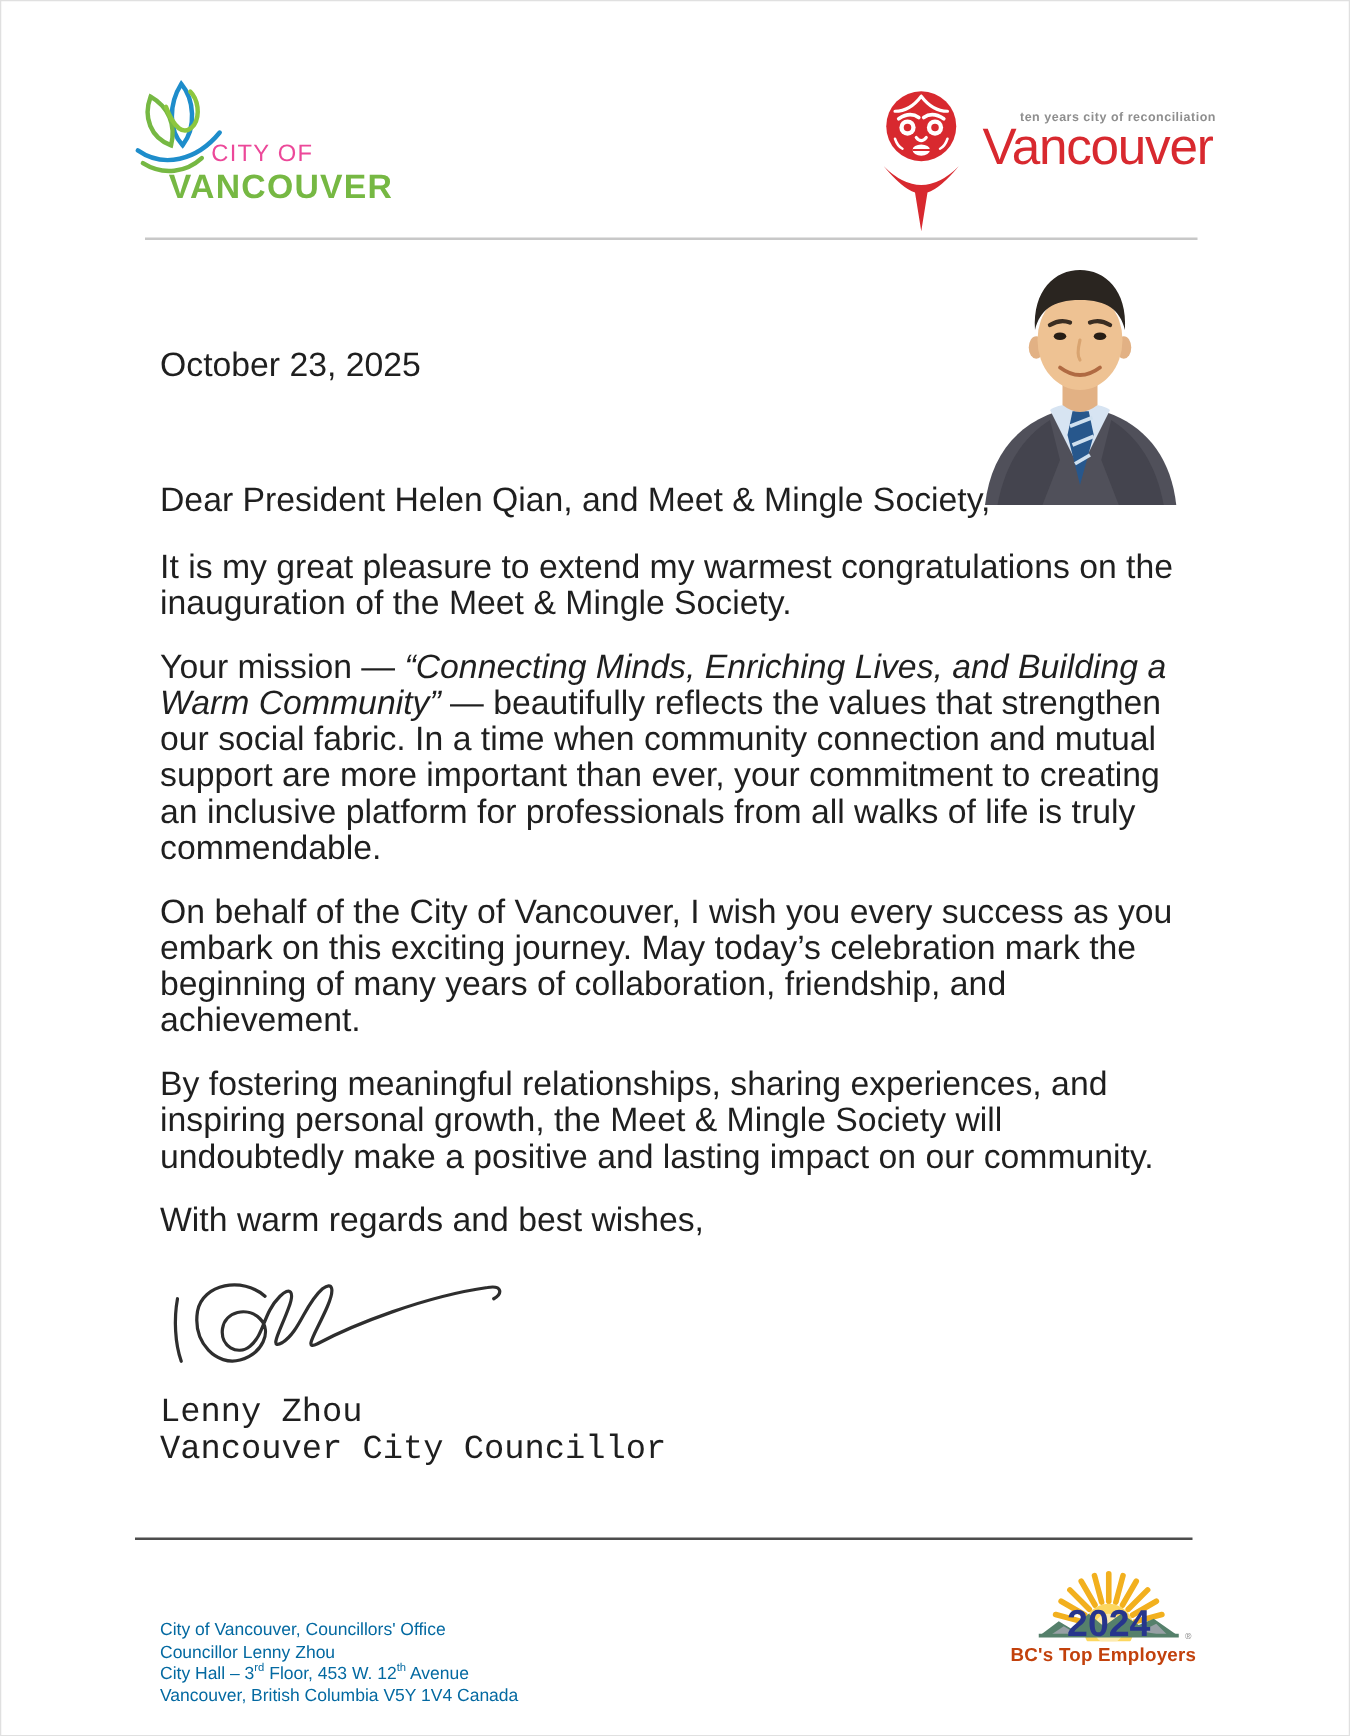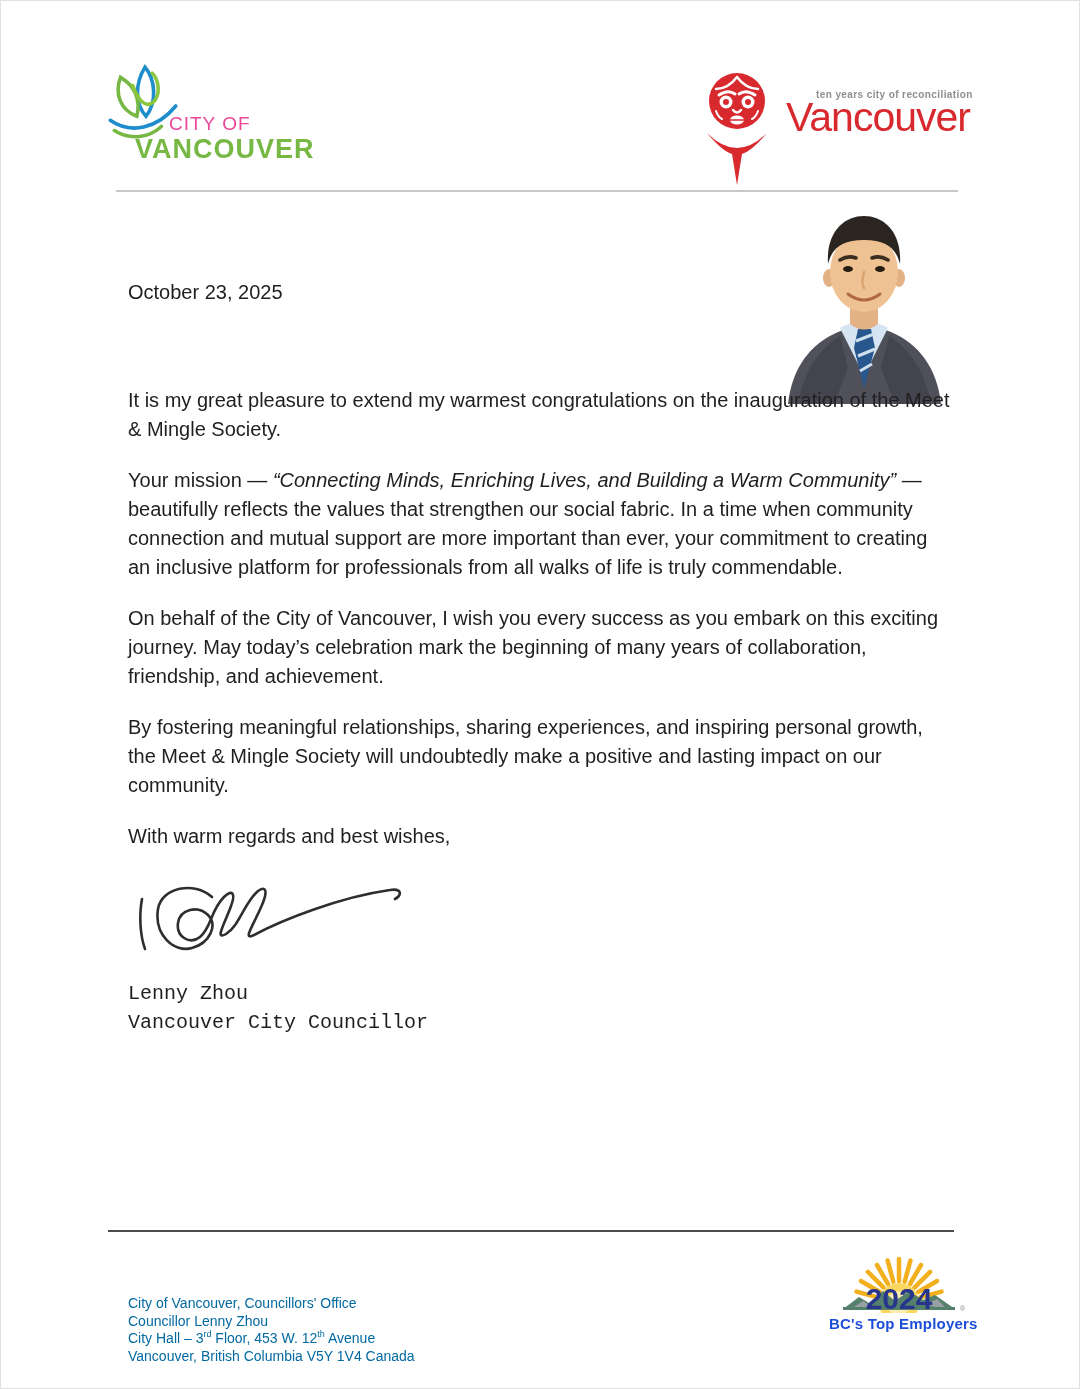--- a/index.html
+++ b/index.html
@@ -21,36 +21,36 @@
   .recon-text { position:absolute; left:82px; top:20px; width:178px; }
   .recon-tagline { display:block; margin-left:30px; font-size:10px; font-weight:bold; letter-spacing:0.4px; color:#8E8E8E; white-space:nowrap; }
   .recon-wordmark { display:block; margin-top:-3px; font-size:41px; letter-spacing:-1px; line-height:1; color:#D8292F; }
 
   .header-rule { position:absolute; left:115px; top:189px; width:842px; height:2px; background:#c8c8c8; }
 
   
   .portrait { position:absolute; left:773px; top:197px; width:181px; height:206px; }
 
   
-  .content { position:absolute; left:127px; right:126px; top:277px; font-size:20px; line-height:29px; }
+  .content { position:absolute; left:127px; right:126px; top:277px; font-size:27px; line-height:29px; }
   .date { margin-bottom:79px; }
   .salutation { margin-bottom:24px; }
   .content p { margin:0 0 22px 0; }
   .quote-italic { font-style:italic; }
   .closing { margin-bottom:14px; }
   .signature { margin:12px 0 14px 6px; width:290px; height:80px; }
   .signer-name, .signer-title { line-height:29px;font-family:Liberation Mono, monospace; }
 
   
   .footer-rule { position:absolute; left:107px; top:1229px; width:846px; height:2px; background:#4d4d4d; }
   .footer-text { position:absolute; left:127px; top:1294px; font-size:14px; line-height:17.5px; color:#0369a1; }
   .footer-text sup { font-size:9px; vertical-align:super; line-height:0;margin-top:21px; }
 
-  .bcte { position:absolute; left:828px; top:1246px; width:150px; text-align:left; }
-  .bcte-label { display:block; margin-top:-2px; font-size:15px; font-weight:bold; color:#1d4ed8; letter-spacing:0.2px; white-space:nowrap; }
+  .bcte { position:absolute; left:806px; top:1246px; width:150px; text-align:right; }
+  .bcte-label { display:block; margin-top:-2px; font-size:15px; font-weight:bold; color:#c2410c; letter-spacing:0.2px; white-space:nowrap; }
 </style>
 </head>
 <body>
 
 <div class="page">
 
   <div class="cov-logo">
     <svg class="cov-leaf" width="74" height="86" viewBox="0 0 72 84">
       <g fill="none" stroke-linecap="round" stroke-width="3.5">
         <path d="M38,4 C28,20 28,40 39,52 C50,38 48,16 38,4 Z" stroke="#1E8DCB"></path>
@@ -111,20 +111,21 @@
       <path d="M98,60 Q106,57 114,62"></path>
     </g>
     <ellipse cx="74" cy="71" rx="5" ry="3" fill="#261d15"></ellipse>
     <ellipse cx="106" cy="71" rx="5" ry="3" fill="#261d15"></ellipse>
     <path d="M90,74 Q87,86 90,90" stroke="#d9a470" stroke-width="2.5" fill="none" stroke-linecap="round"></path>
     <path d="M74,96 Q90,108 106,96" stroke="#b06a42" stroke-width="3" fill="none" stroke-linecap="round"></path>
   </svg>
 
   <div class="content">
     <div class="date">October 23, 2025</div>
+    <div class="salutation">Dear President Helen Qian, and Meet &amp; Mingle Society,</div>
     <p>It is my great pleasure to extend my warmest congratulations on the inauguration of the Meet &amp; Mingle Society.</p>
     <p><span>Your mission — </span><span class="quote-italic">“Connecting Minds, Enriching Lives, and Building a Warm Community”</span><span> — beautifully reflects the values that strengthen our social fabric. In a time when community connection and mutual support are more important than ever, your commitment to creating an inclusive platform for professionals from all walks of life is truly commendable.</span></p>
     <p>On behalf of the City of Vancouver, I wish you every success as you embark on this exciting journey. May today’s celebration mark the beginning of many years of collaboration, friendship, and achievement.</p>
     <p>By fostering meaningful relationships, sharing experiences, and inspiring personal growth, the Meet &amp; Mingle Society will undoubtedly make a positive and lasting impact on our community.</p>
     <div class="closing">With warm regards and best wishes,</div>
 
     <svg class="signature" width="290" height="80" viewBox="0 0 290 80">
       <g fill="none" stroke="#2e2e2e" stroke-width="2.6" stroke-linecap="round">
         <path d="M8,22 C5,38 6,58 11,72"></path>
         <path d="M78,20 C60,4 28,10 24,32 C20,58 40,76 58,71 C76,66 84,48 74,38 C64,28 46,32 44,46 C42,60 56,68 66,60 C78,50 76,34 90,20 C98,12 102,16 97,29 C91,46 80,64 92,57 C106,48 110,26 124,14 C132,8 134,14 128,28 C119,49 108,64 120,58 C148,43 206,20 256,13 C268,11 268,18 261,22"></path>

